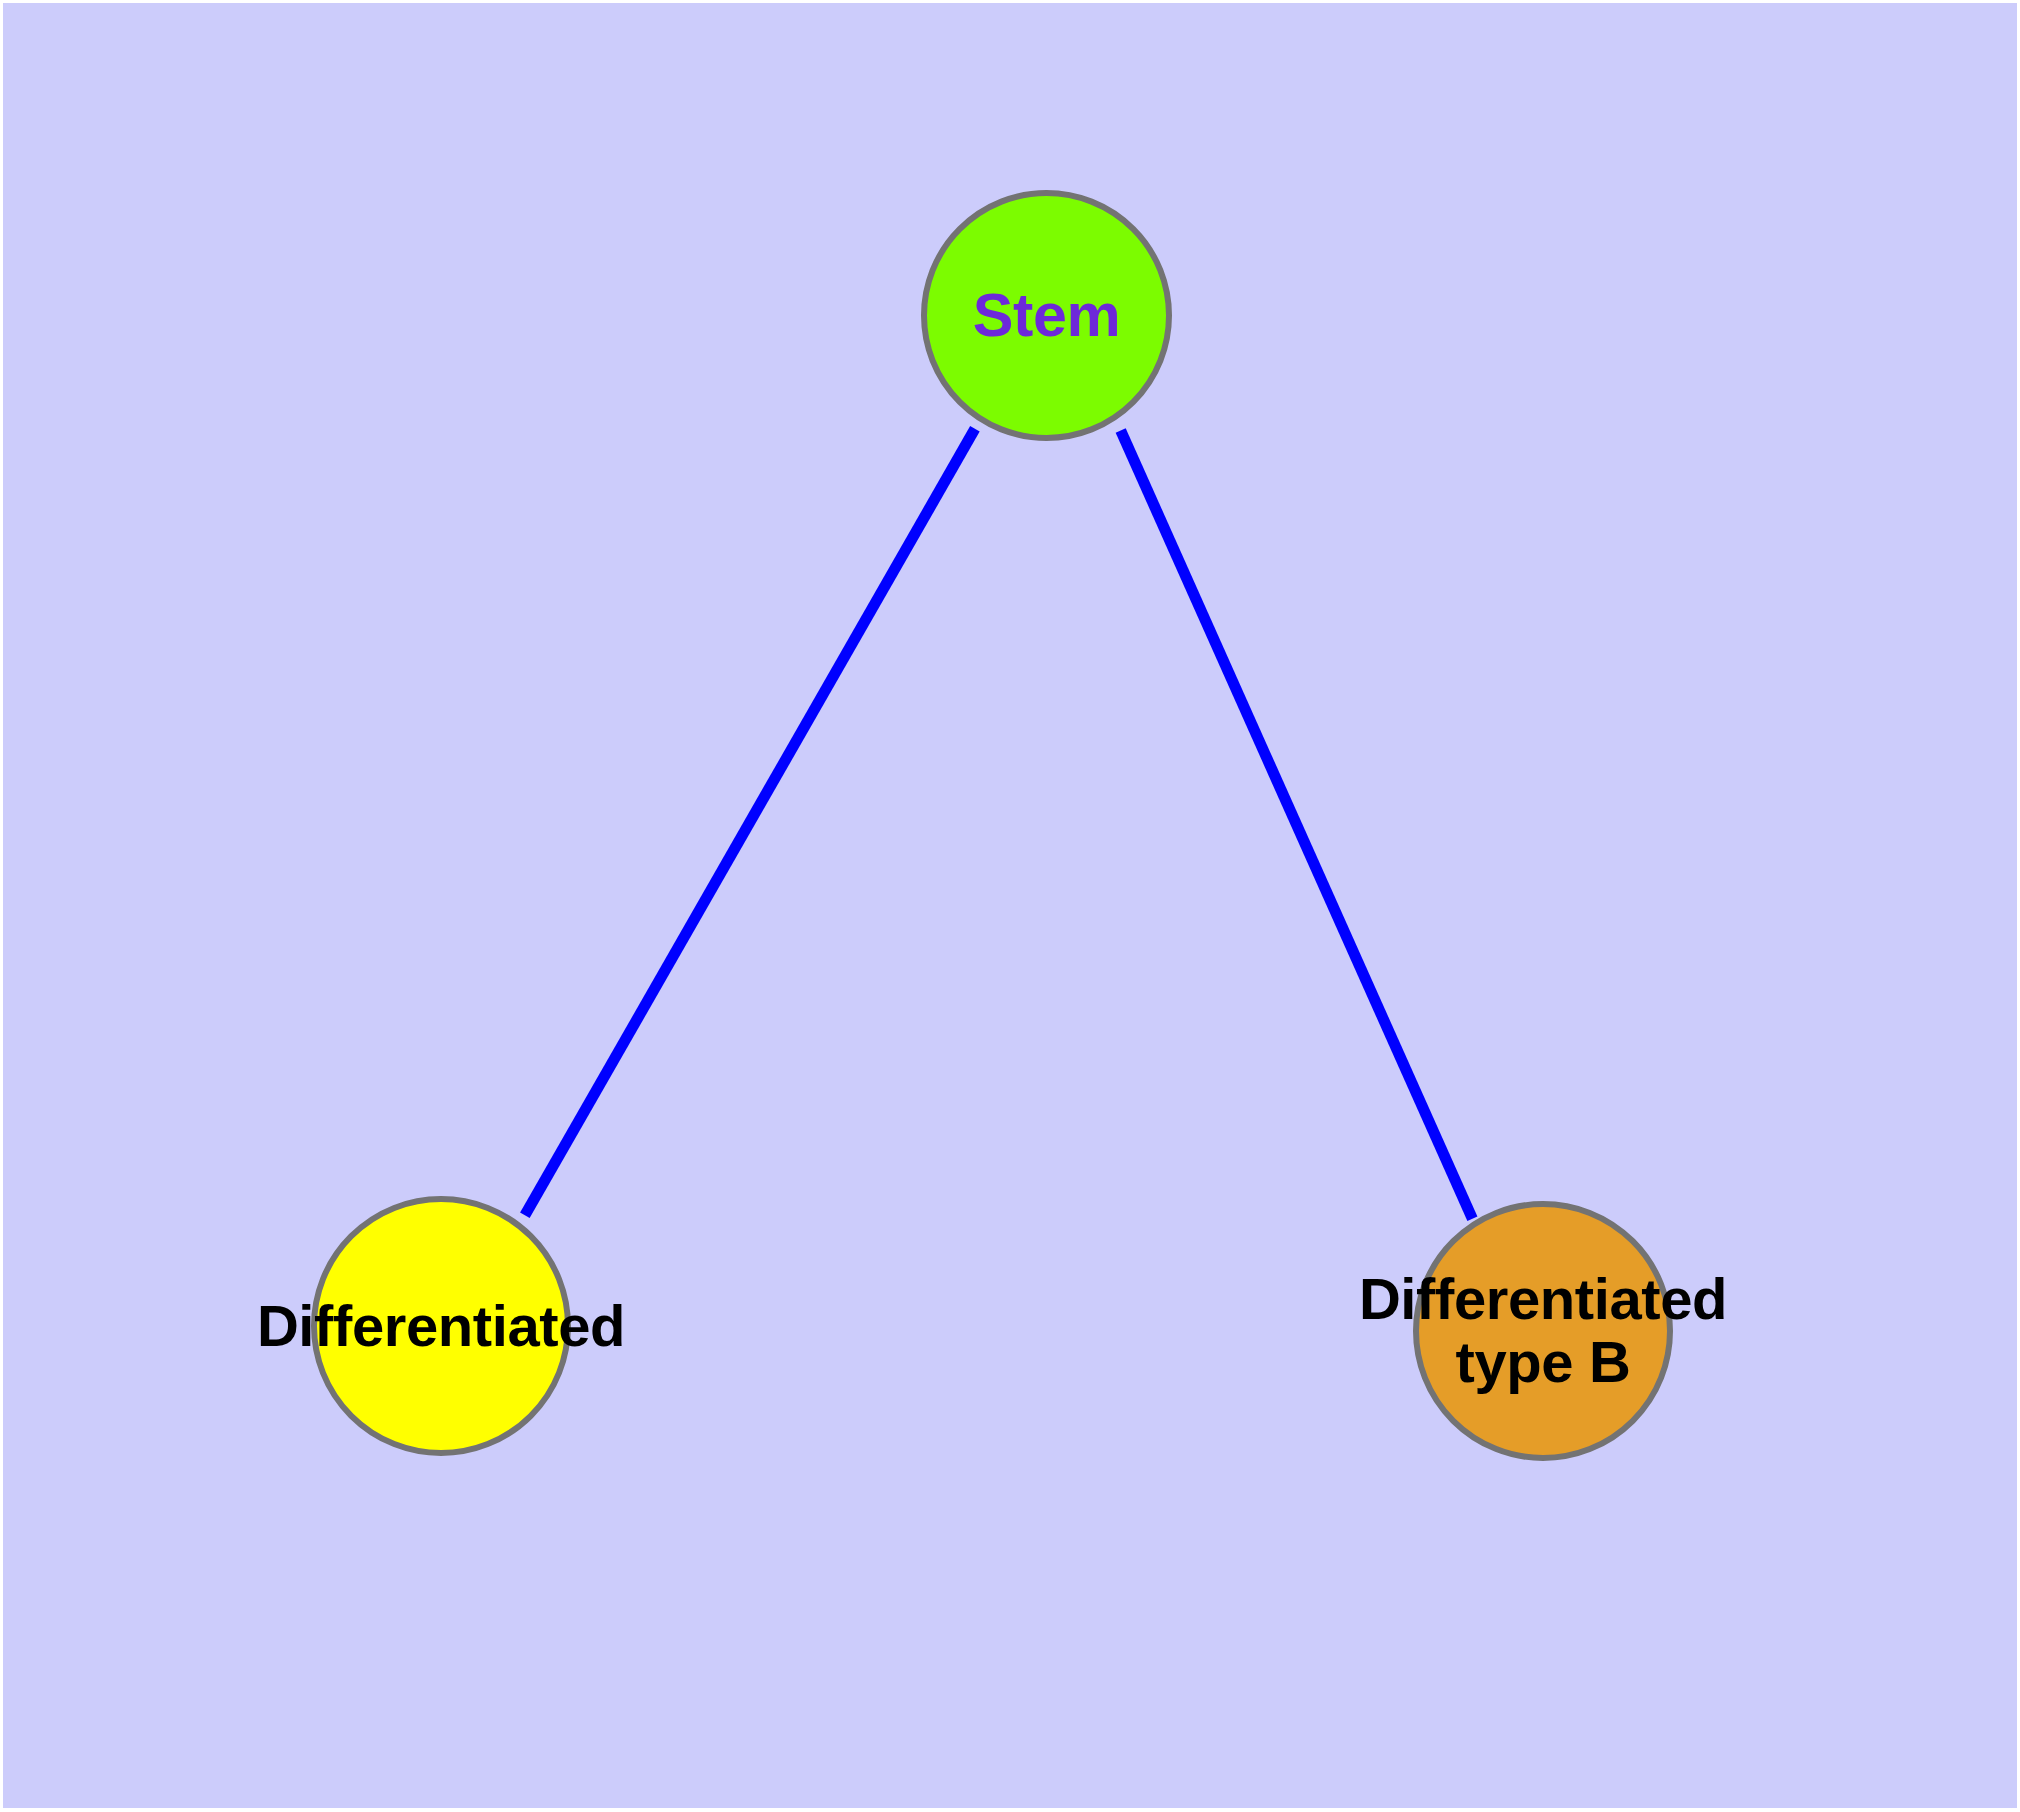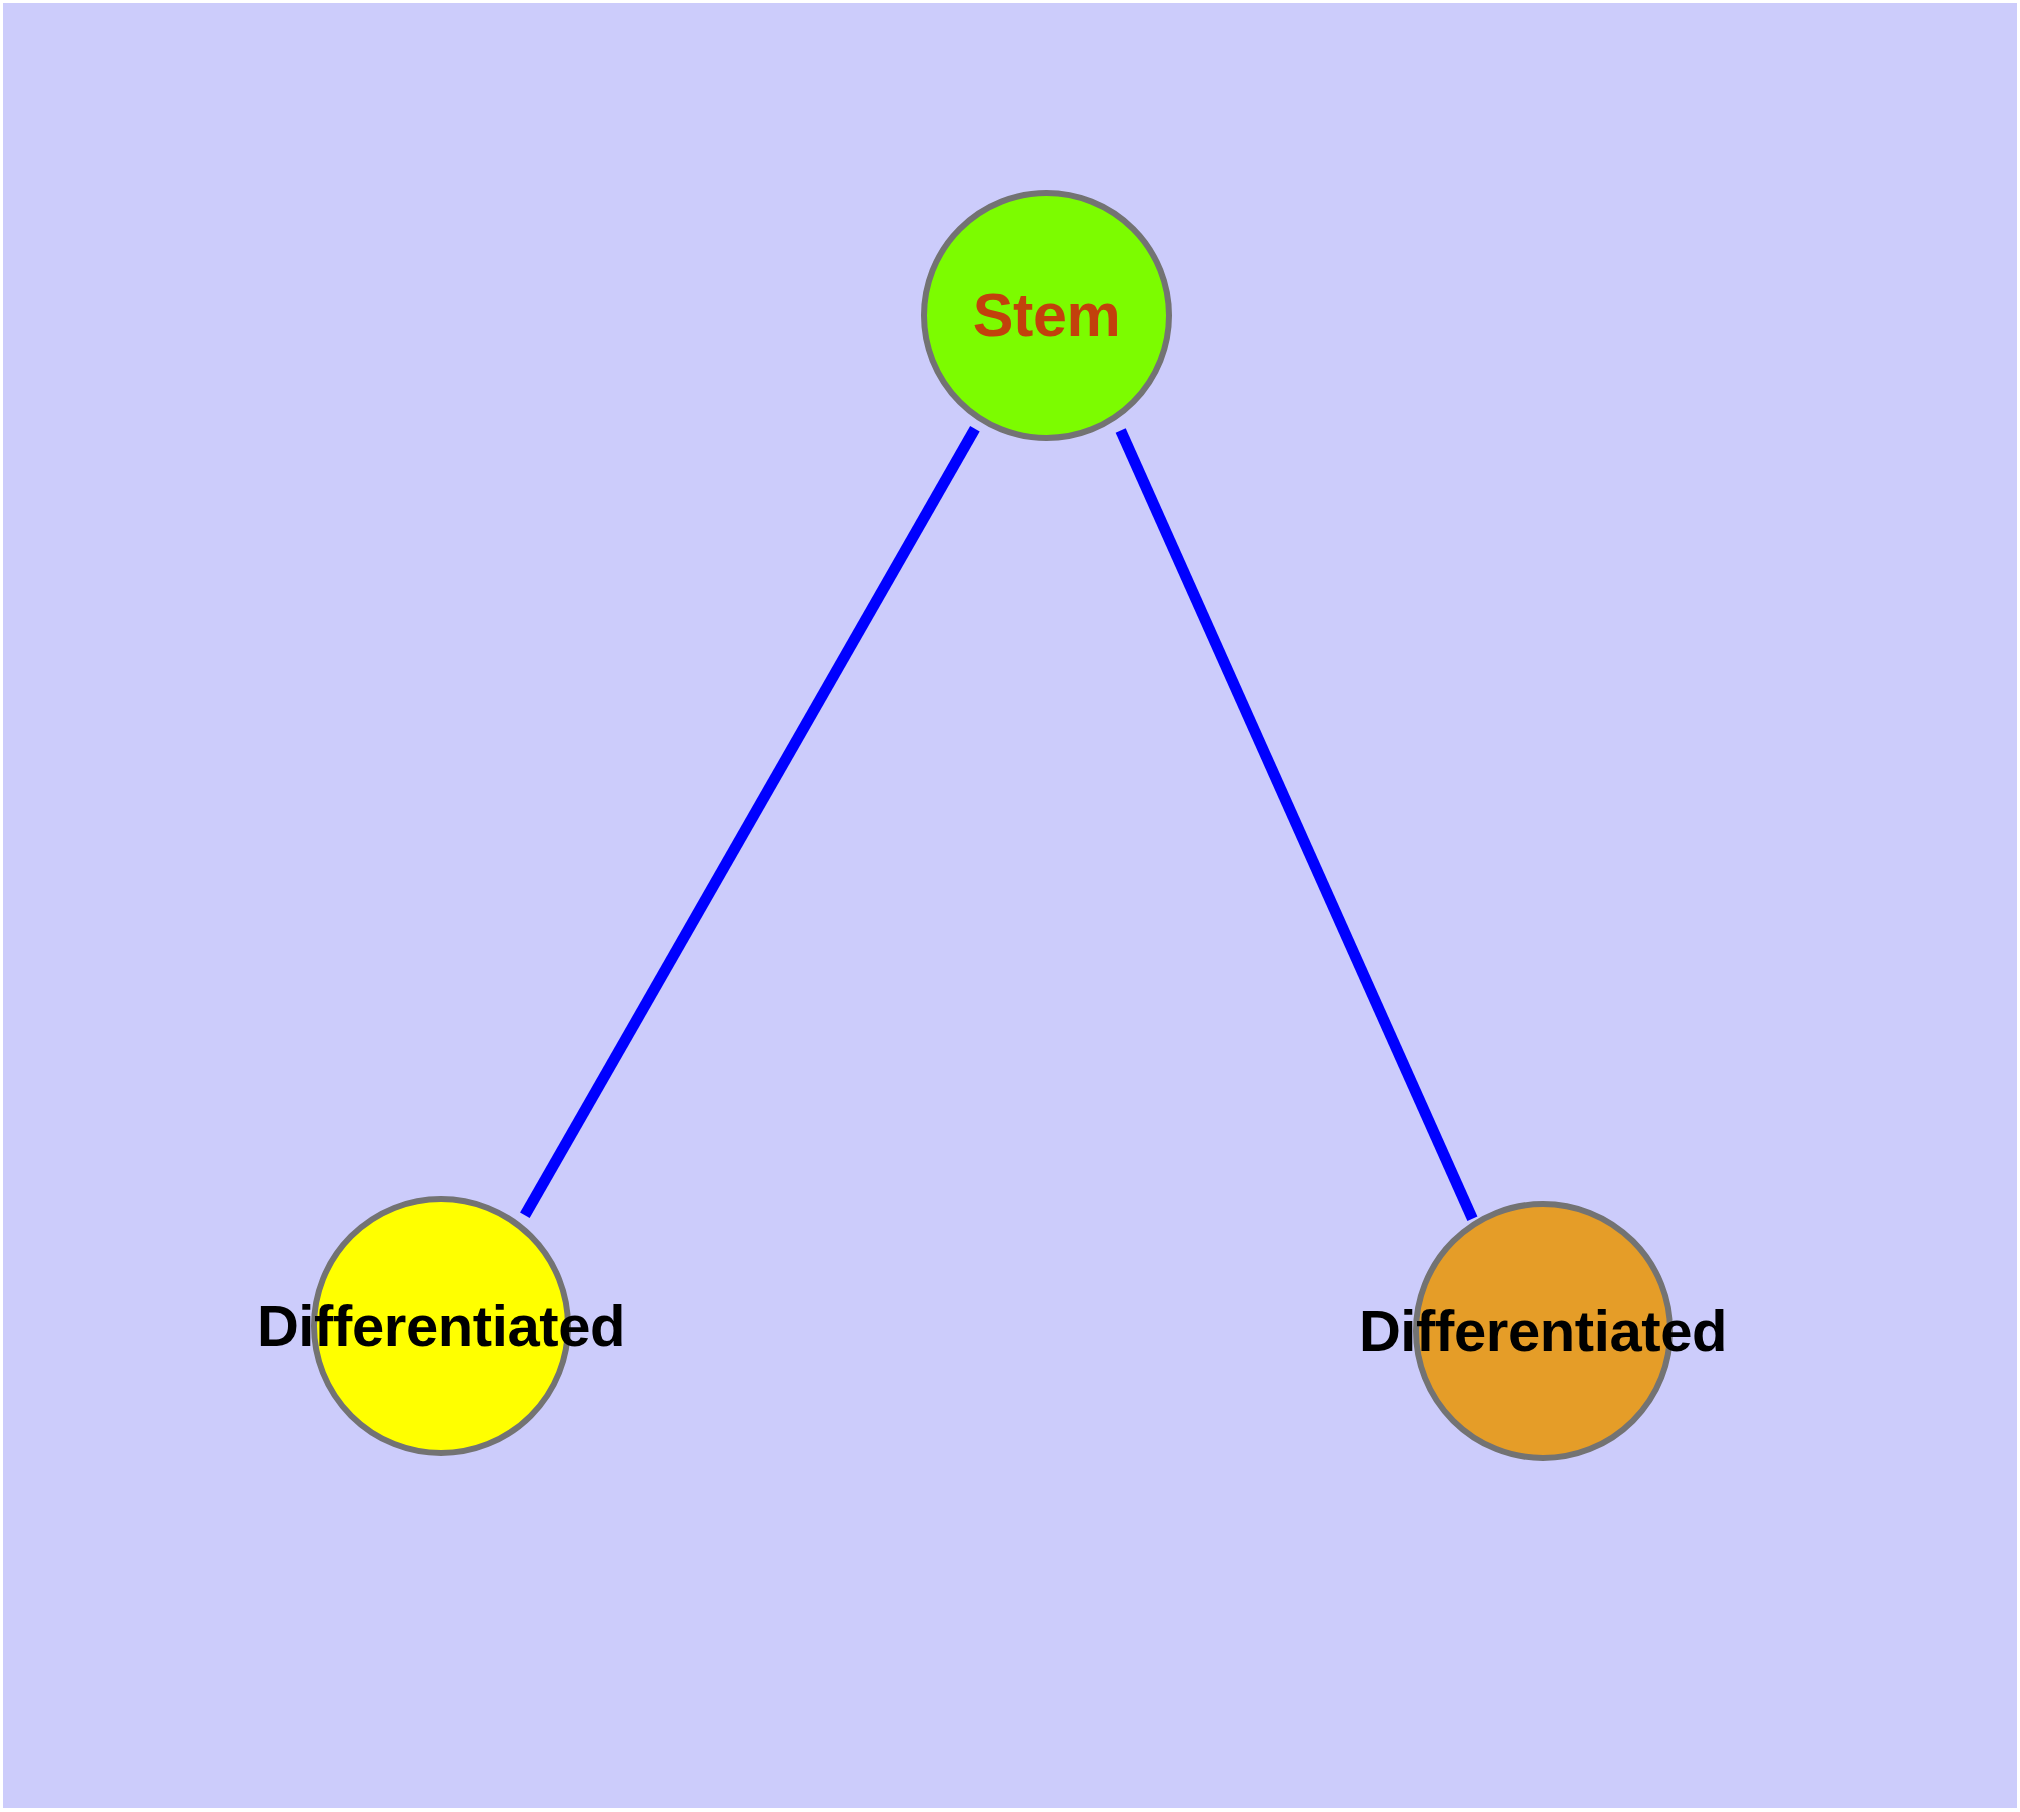--- a/index.html
+++ b/index.html
@@ -96,31 +96,32 @@
 <div id="graph-canvas">
 
   <div id="graph-bg" style="background: rgb(204, 204, 251);"></div>
 
   <svg id="edge-layer" viewBox="0 0 2384 2138" width="2021" height="1812" xmlns="http://www.w3.org/2000/svg">
     <line x1="1150" y1="506" x2="619" y2="1434" stroke="#0000ff" stroke-width="13" stroke-linecap="butt"></line>
     <line x1="1322" y1="508" x2="1737" y2="1438" stroke="#0000ff" stroke-width="13" stroke-linecap="butt"></line>
   </svg>
 
   <div class="node" id="node-stem" style="left: 921px; top: 190px; width: 251px; height: 251px; background: rgb(124, 252, 0); border-color: rgb(115, 115, 115);">
-    <span class="node-label" style="color: #c2410c;">
+    <span class="node-label" style="color: #6d28d9;">
       <span class="label-line">Stem</span>
     </span>
   </div>
 
   <div class="node" id="node-diff-a" style="left: 311px; top: 1196px; width: 260px; height: 260px; background: rgb(255, 255, 0); border-color: rgb(115, 115, 115);">
     <span class="node-label" style="color: rgb(0, 0, 0);">
       <span class="label-line">Differentiated</span>
     </span>
   </div>
 
   <div class="node" id="node-diff-b" style="left: 1413px; top: 1201px; width: 260px; height: 260px; background: rgb(229, 157, 40); border-color: rgb(115, 115, 115);">
     <span class="node-label" style="color: rgb(0, 0, 0);">
       <span class="label-line">Differentiated</span>
+      <span class="label-line">type B</span>
     </span>
   </div>
 
 </div>
 
 
 </body></html>

